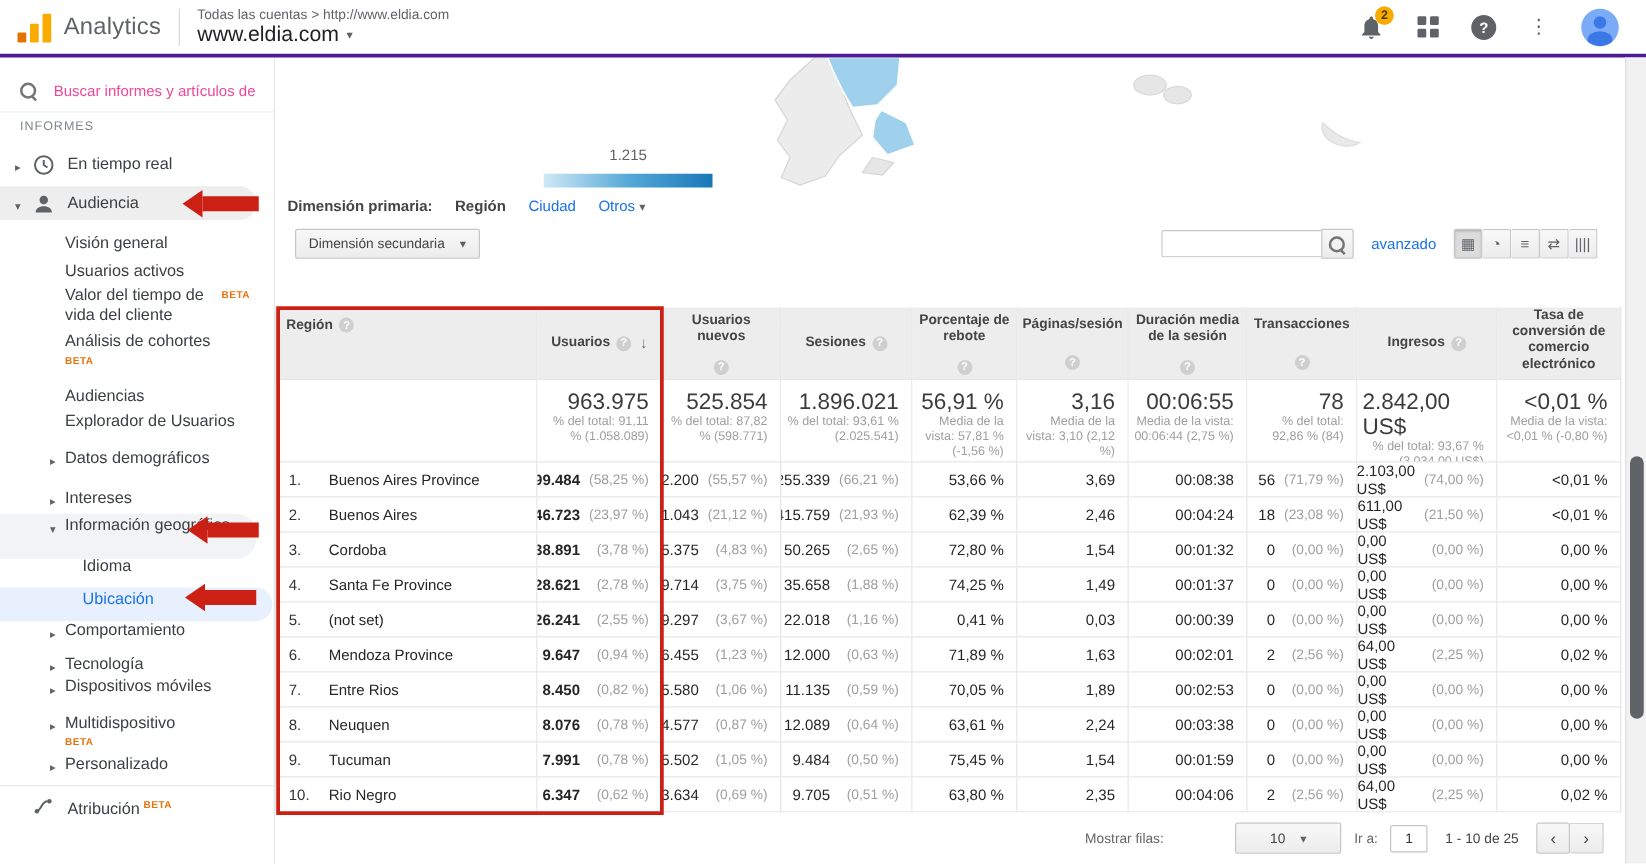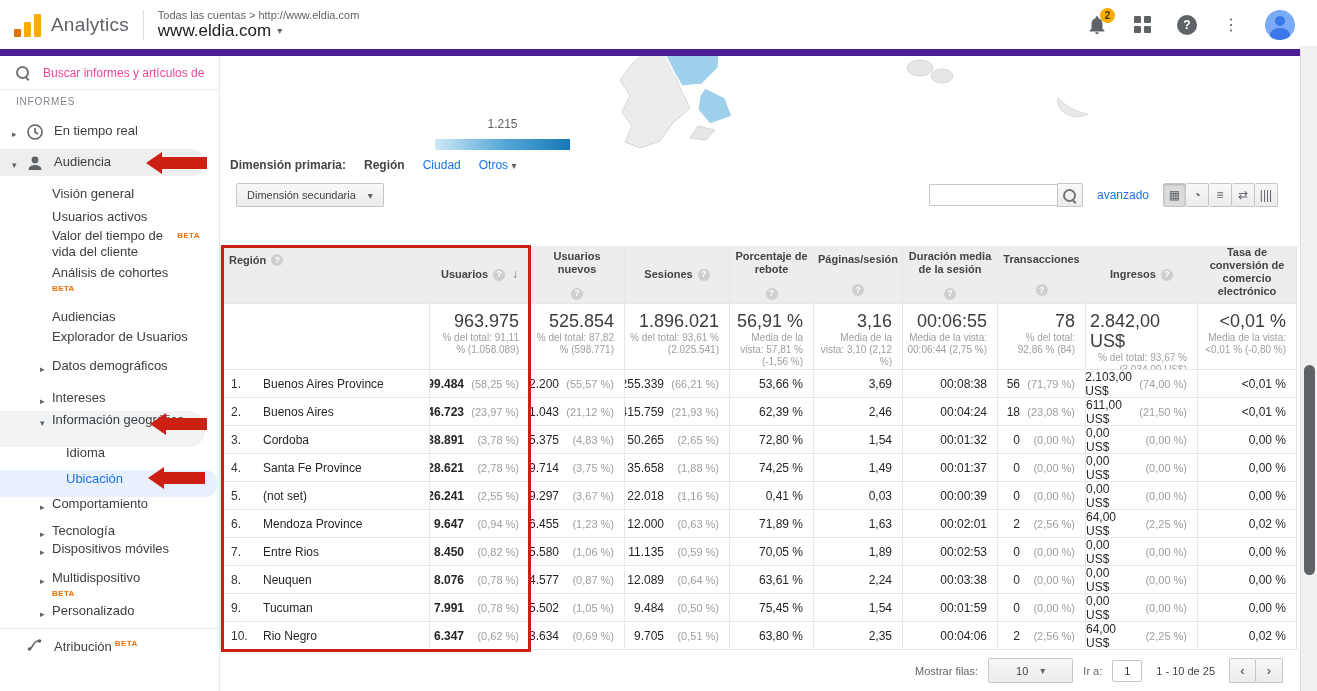--- a/index.html
+++ b/index.html
@@ -1,22 +1,22 @@
 <!DOCTYPE html>
 <html><head>
 <meta charset="utf-8">
 <style>
   * { margin:0; padding:0; box-sizing:border-box; }
   html,body { background:#fff; }
   body { font-family:"Liberation Sans", sans-serif; color:#3c4043; }
   .app { position:relative; width:1317px; height:691px; background:#fff; overflow:hidden; }
 
   
-  .topbar { position:absolute; left:0; top:0; width:1317px; height:56px; background:#fff;
-            border-bottom:7px solid #4c1d95; display:flex; align-items:center; z-index:5; }
+  .topbar { position:absolute; left:0; top:0; width:1317px; height:46px; background:#fff;
+            border-bottom:3px solid #4c1d95; display:flex; align-items:center; z-index:5; }
   .ga-logo { display:flex; align-items:flex-end; gap:3px; margin-left:14px; height:24px; }
   .ga-logo .b1 { width:7px; height:8px;  background:#e37400; border-radius:1px; }
   .ga-logo .b2 { width:7px; height:15px; background:#f9ab00; border-radius:1px; }
   .ga-logo .b3 { width:7px; height:23px; background:#f9ab00; border-radius:1px; }
   .product { font-size:19px; color:#5f6368; margin-left:10px; letter-spacing:.2px; }
   .hdr-divider { width:1px; height:30px; background:#dadce0; margin:0 14px; }
   .crumb-block { display:flex; flex-direction:column; justify-content:center; }
   .crumb { font-size:11px; color:#5f6368; }
   .account { font-size:17px; color:#202124; display:flex; align-items:center; gap:6px; }
   .caret { font-size:10px; color:#5f6368; }
@@ -121,21 +121,21 @@
   .data-row .td.region-c { justify-content:flex-start; padding-left:10px; gap:14px; }
   .rank { width:18px; color:#333; }
   .mainv { color:#262626; }
   .bold { font-weight:bold; }
   .pct { color:#9e9e9e; font-size:11px; margin-left:5px; min-width:50px; text-align:right; }
 
   
   .tfoot { position:absolute; left:0; top:604px; width:1077px; height:41px; display:flex;
            align-items:center; justify-content:flex-end; gap:10px; font-size:11px; color:#666;
            padding-right:14px; background:#fff; }
-  .rows-select { height:25px; padding:0 27px; gap:12px; min-width:62px; justify-content:center; }
+  .rows-select { height:25px; padding:0 27px; gap:12px; min-width:62px; justify-content:center;margin-left:47px; }
   .goto-input { width:30px; height:22px; border:1px solid #c6c6c6; border-radius:2px; text-align:center;
                 font-size:11px; color:#333; }
   .range-txt { color:#444; margin:0 4px; }
   .pg-btn { width:27px; height:25px; justify-content:center; font-size:13px; color:#424242; }
   .pg-group { display:flex; }
   .pg-group .pg-btn + .pg-btn { border-left-width:0; }
 
   
   .scroll-track { position:absolute; left:1300px; top:46px; width:17px; height:645px; background:#f1f1f1;
                   border-left:1px solid #e0e0e0; z-index:6; }

